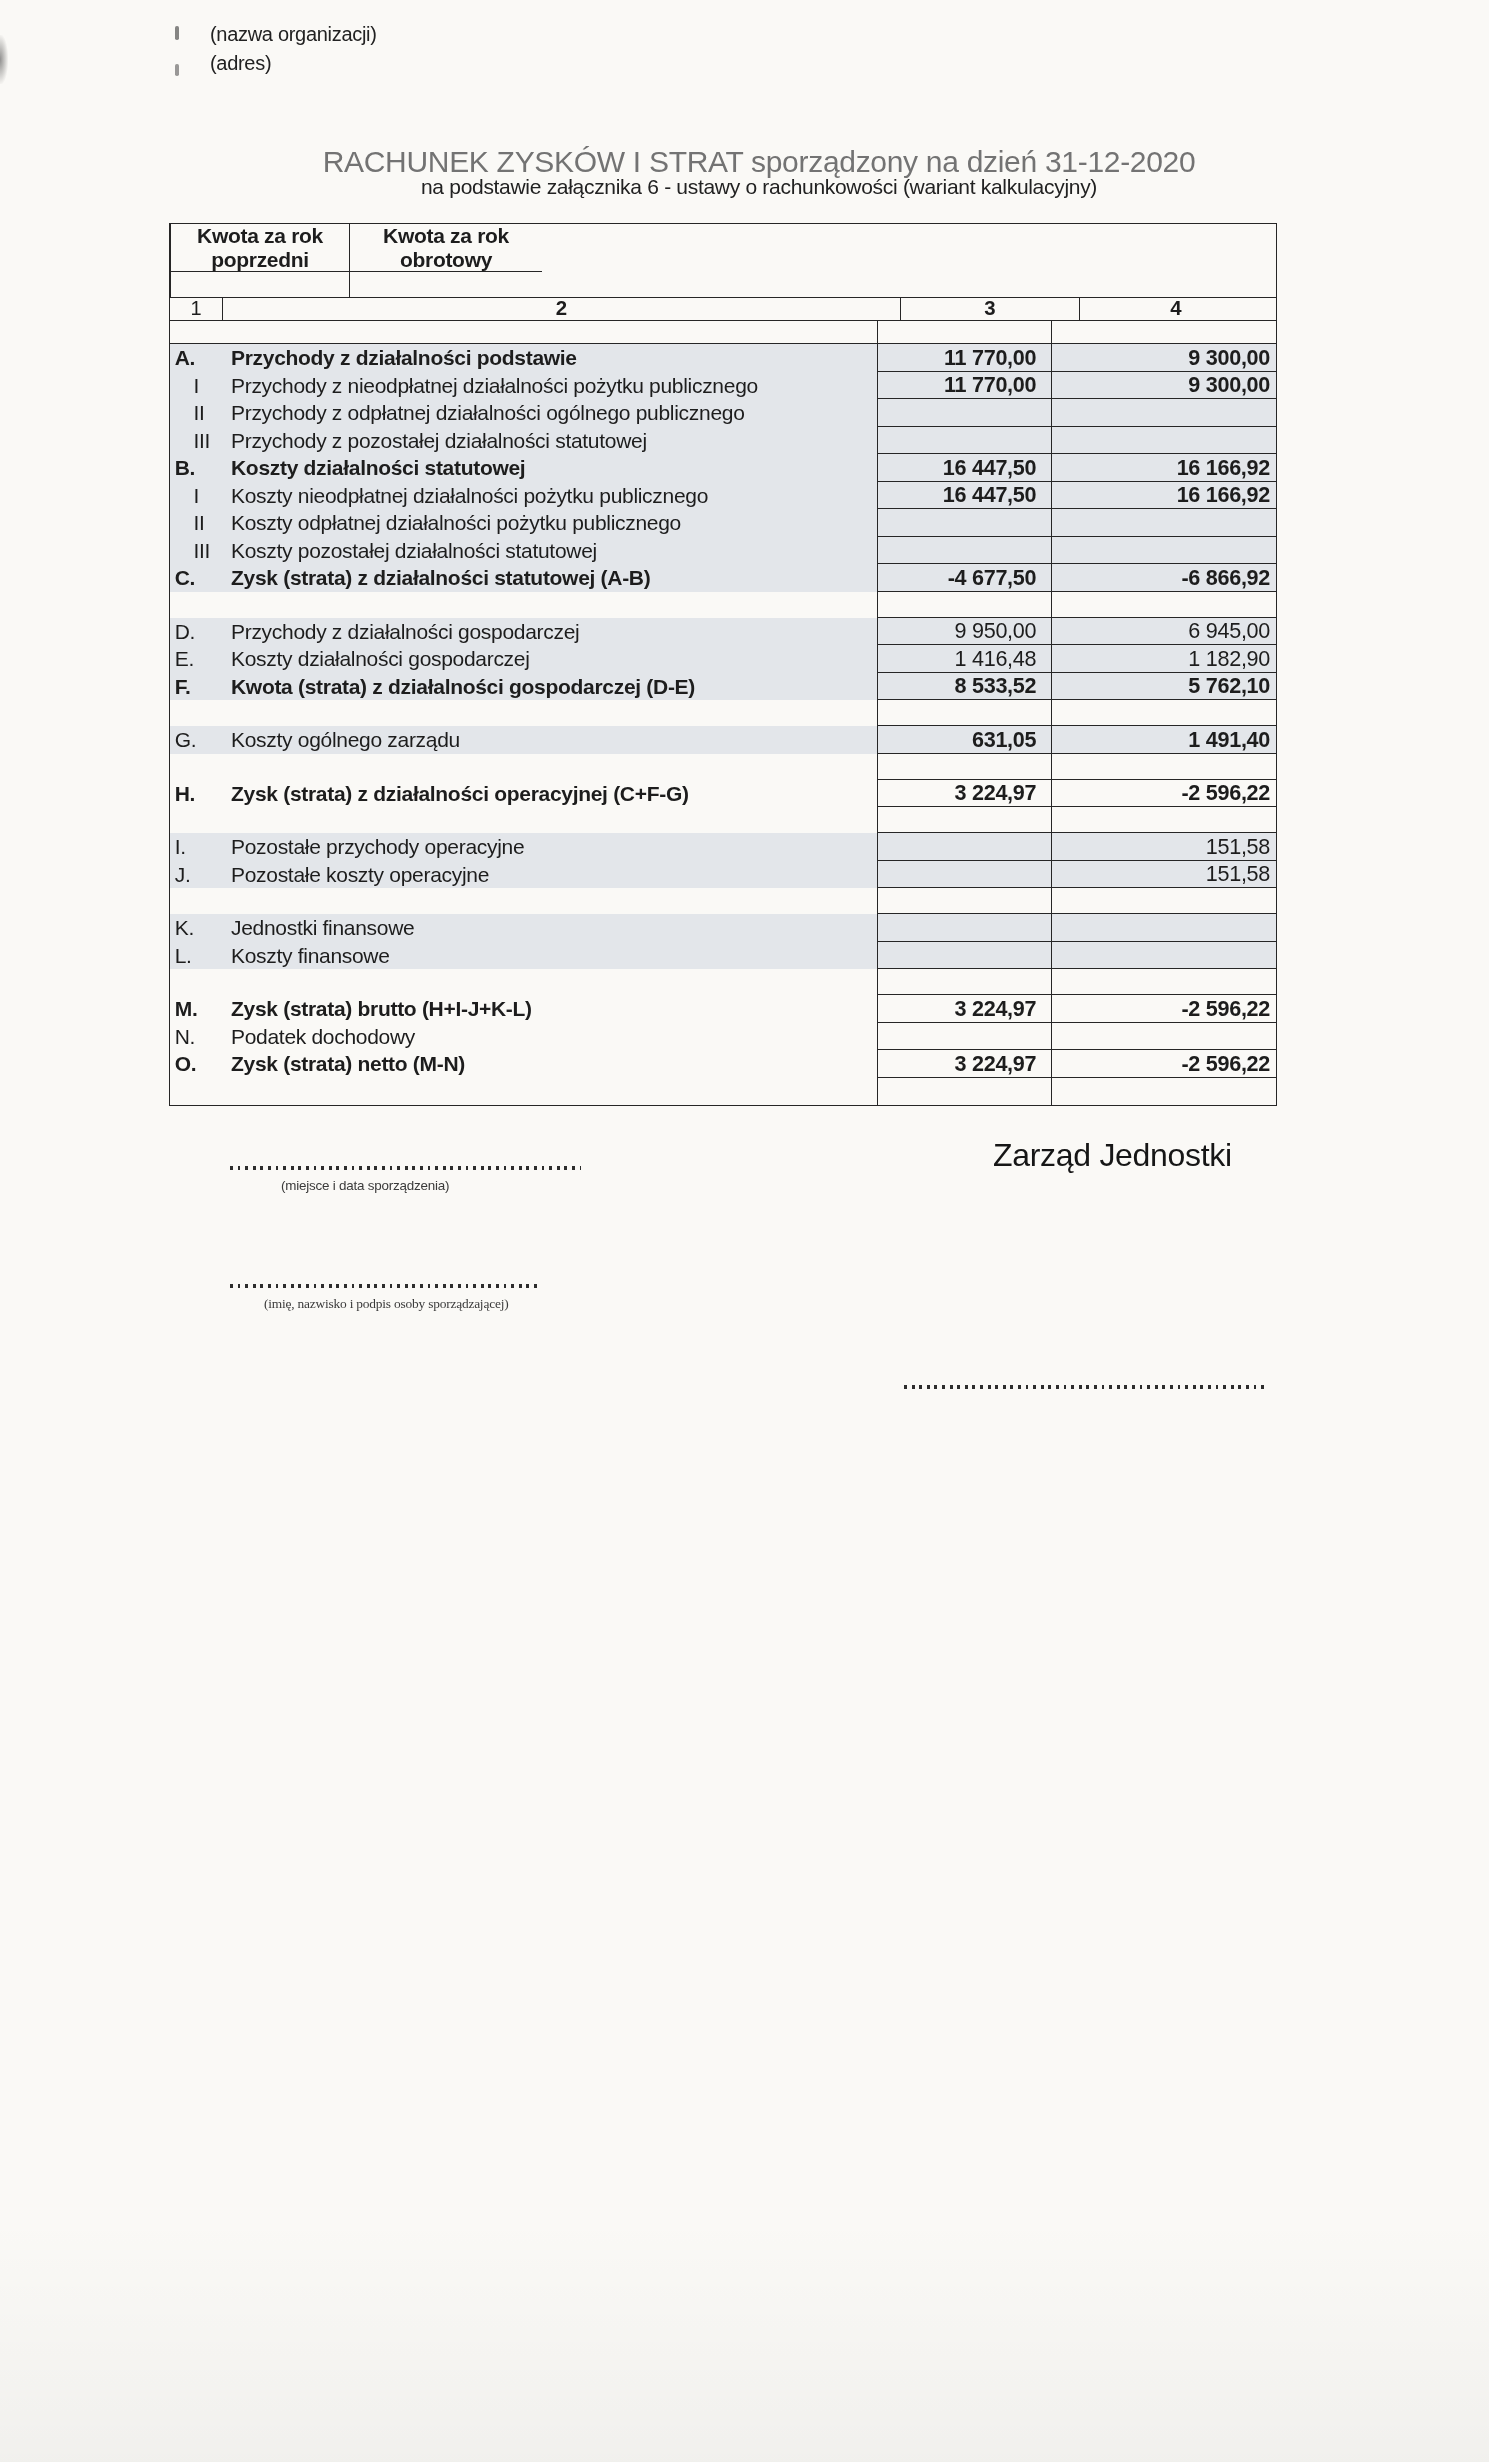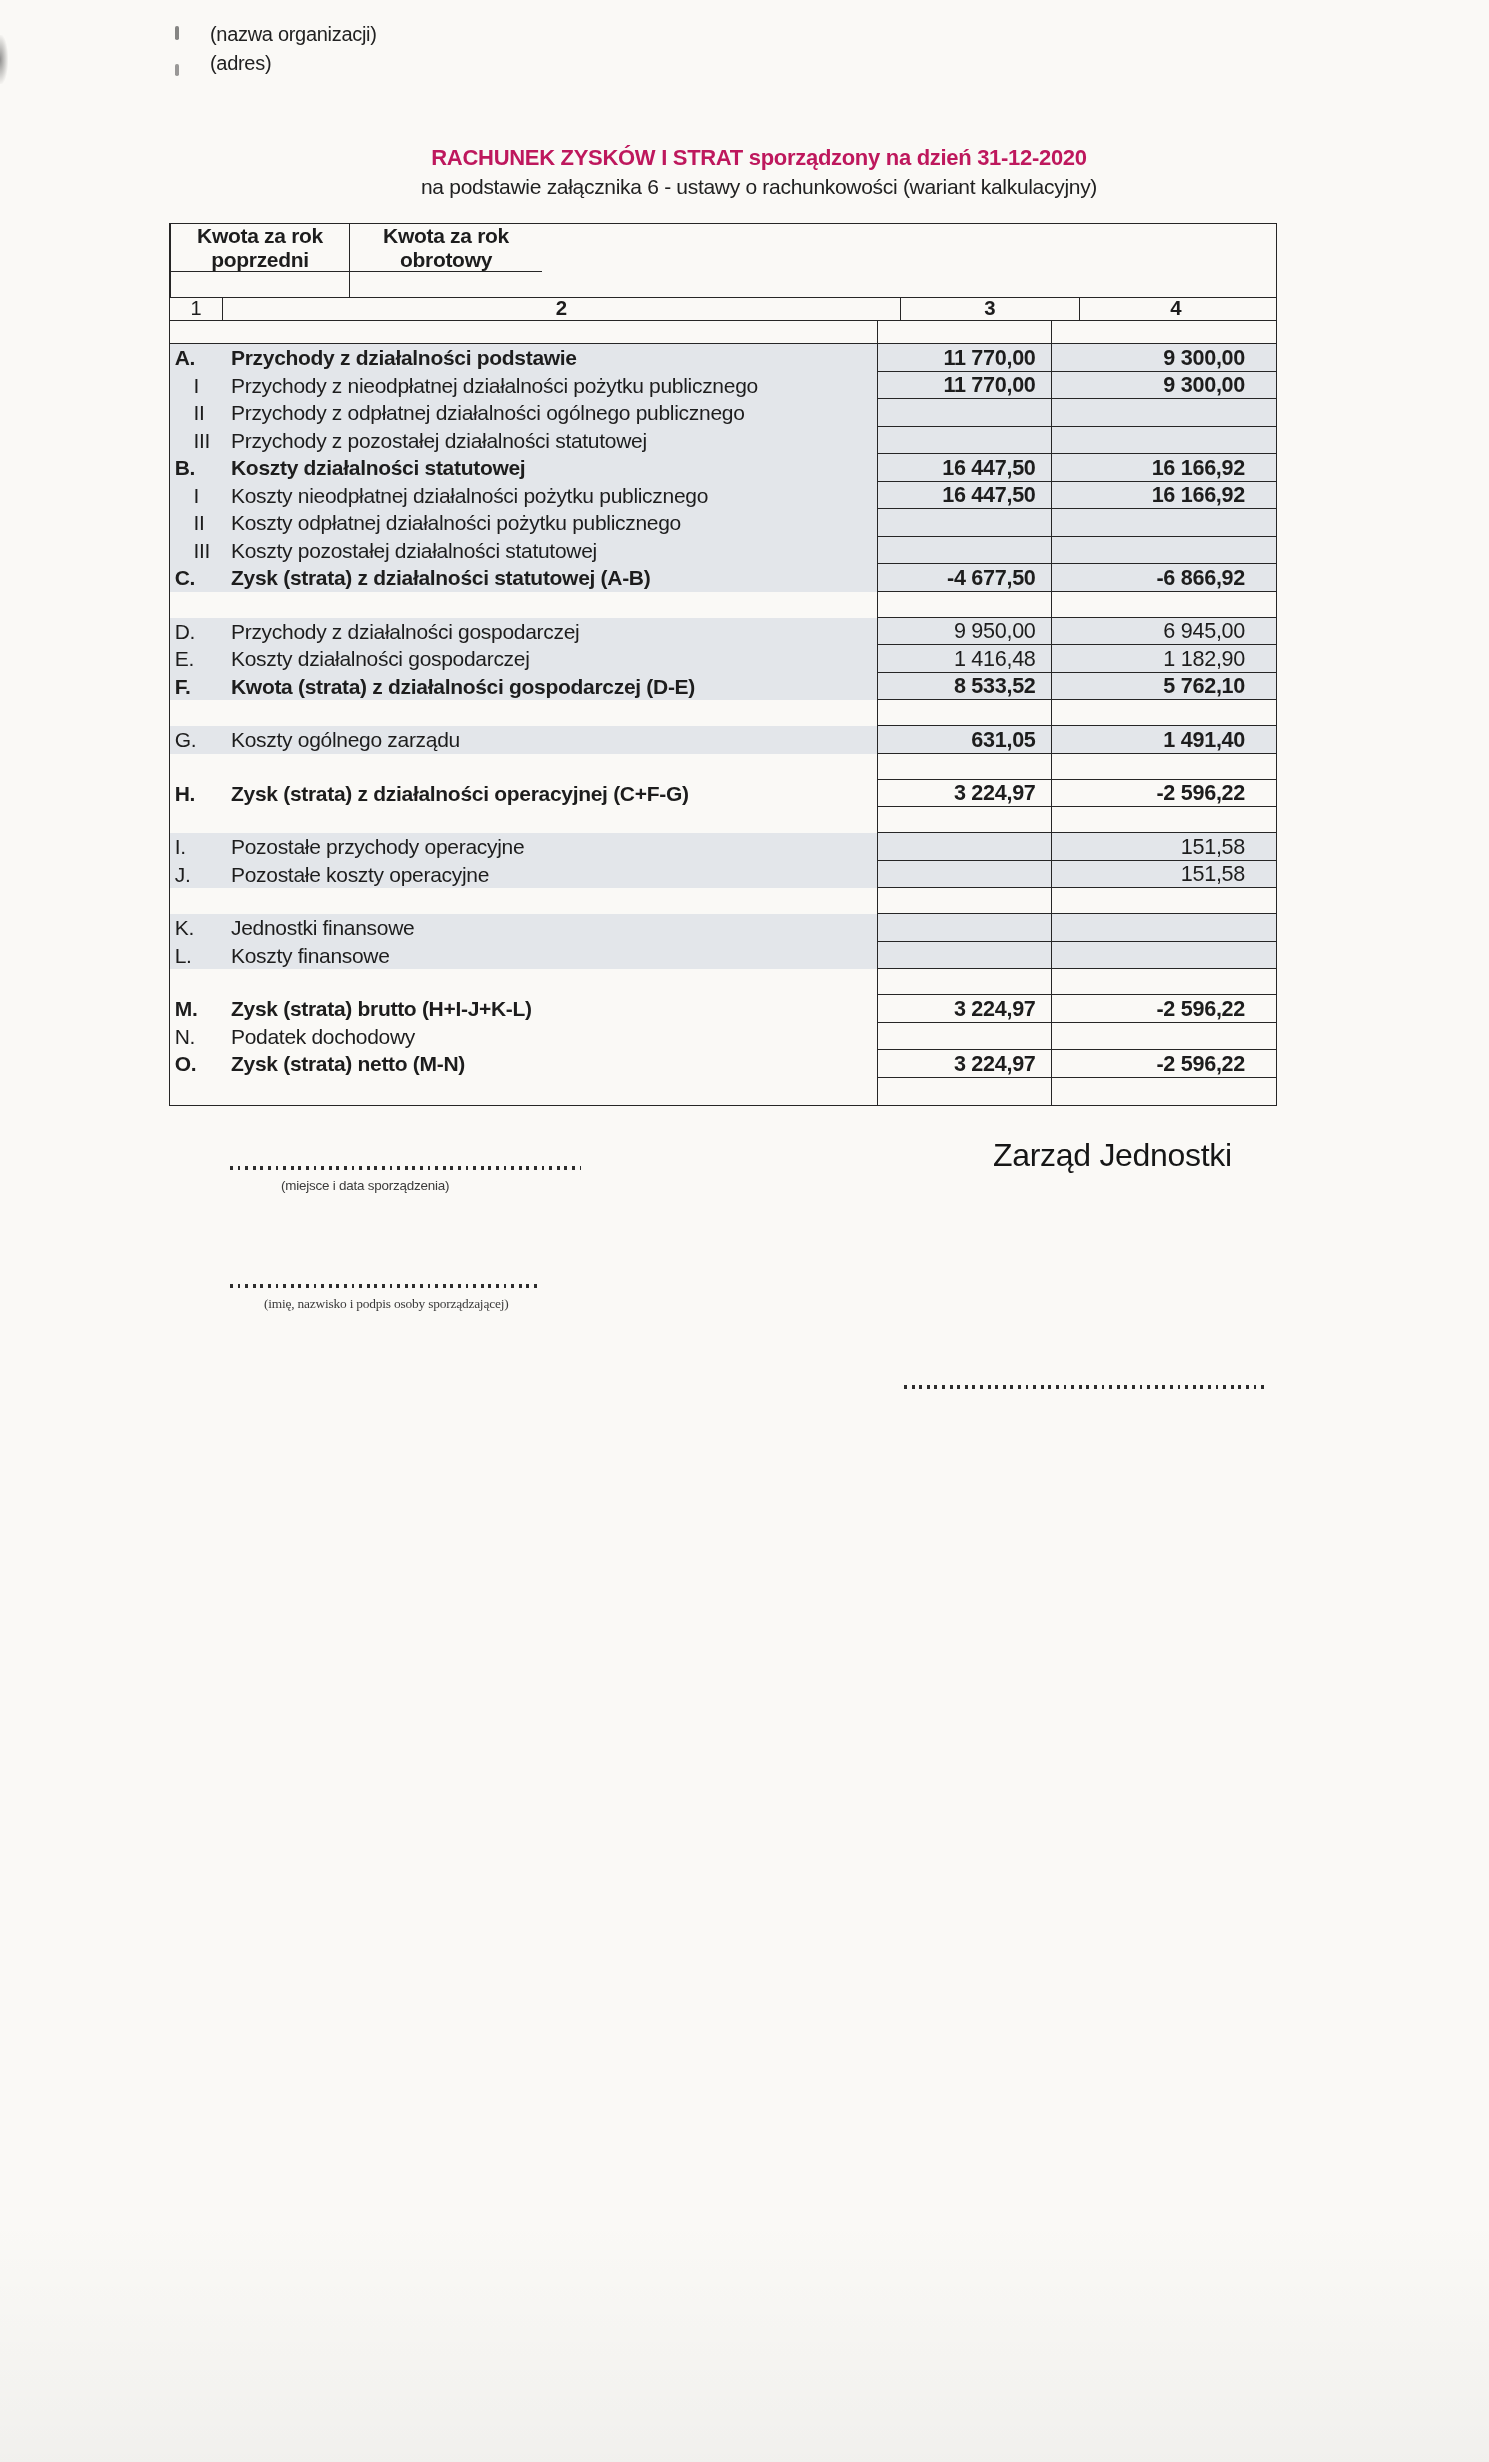--- a/index.html
+++ b/index.html
@@ -10,21 +10,21 @@
     color:#1d1d1d;
   }
   body::after{content:"";position:absolute;left:0;right:0;bottom:0;height:245px;
     background:linear-gradient(to bottom,rgba(0,0,0,0),rgba(0,0,0,0.035));pointer-events:none;}
   .abs{position:absolute;}
 
   
   .org{left:210px;top:20px;font-size:20px;line-height:29px;color:#222;letter-spacing:-0.3px;}
 
   
-  .title1{left:58px;top:145px;width:1402px;text-align:center;font-size:22px;font-weight:bold;letter-spacing:-0.3px;color:#be185d;}
+  .title1{left:58px;top:145px;width:1402px;text-align:center;font-size:30px;font-weight:normal;letter-spacing:-0.3px;color:#737373;}
   .title2{left:58px;top:175px;width:1402px;text-align:center;font-size:21px;letter-spacing:-0.3px;color:#222;}
 
   
   .ptable{left:169px;top:223px;width:1108px;border:1.8px solid #262626;box-sizing:border-box;background:transparent;}
   .cell{box-sizing:border-box;}
   .hdr{display:flex;height:73px;border-bottom:1.8px solid #262626;}
   .hleft{width:731px;display:flex;box-sizing:border-box;}
   .poz-h{width:53px;border-right:1.8px solid #262626;display:flex;align-items:center;justify-content:center;font-size:21px;box-sizing:border-box;}
   .wysz-h{flex:1;display:flex;align-items:center;justify-content:center;font-size:21.6px;font-weight:bold;letter-spacing:-0.3px;}
   .hval{width:179px;border-left:1.8px solid #262626;display:flex;flex-direction:column;box-sizing:border-box;}
@@ -40,21 +40,21 @@
   .trow{display:flex;height:27.5px;}
   .trow.spacer{height:26px;}
   .trow.sp0{height:23.4px;}
   .trow.sp0 .cell{border-bottom:1.8px solid #262626;}
   .trow.final{height:27px;}
   .trow .lab{width:731px;display:flex;align-items:center;font-size:21px;letter-spacing:-0.3px;}
   .trow.shaded .cell{background:#e3e6ea;}
   .trow .v1{width:179px;border-left:1.8px solid #262626;border-bottom:1.8px solid #262626;
     display:flex;align-items:center;justify-content:flex-end;padding-right:15px;font-size:21.6px;letter-spacing:-0.3px;}
   .trow .v2{width:232px;border-left:1.8px solid #262626;border-bottom:1.8px solid #262626;
-    display:flex;align-items:center;justify-content:flex-end;padding-right:31px;font-size:21.6px;letter-spacing:-0.3px;}
+    display:flex;align-items:center;justify-content:flex-end;padding-right:6px;font-size:21.6px;letter-spacing:-0.3px;}
   .trow.final .v1,.trow.final .v2{border-bottom:none;}
   .poz{width:61px;flex-shrink:0;padding-left:4.7px;box-sizing:border-box;}
   .poz.sub{padding-left:23.4px;}
   .b{font-weight:bold;}
 
   
   .dotline{position:absolute;height:3.5px;background-image:repeating-linear-gradient(to right,#2d2d2d 0 2.9px,transparent 2.9px 7.6px);}
   .cap{position:absolute;font-size:13.4px;color:#3a3a3a;letter-spacing:-0.2px;}
   .zarzad{position:absolute;left:993px;top:1137px;font-size:32px;font-weight:normal;letter-spacing:-0.3px;color:#161616;}
 

